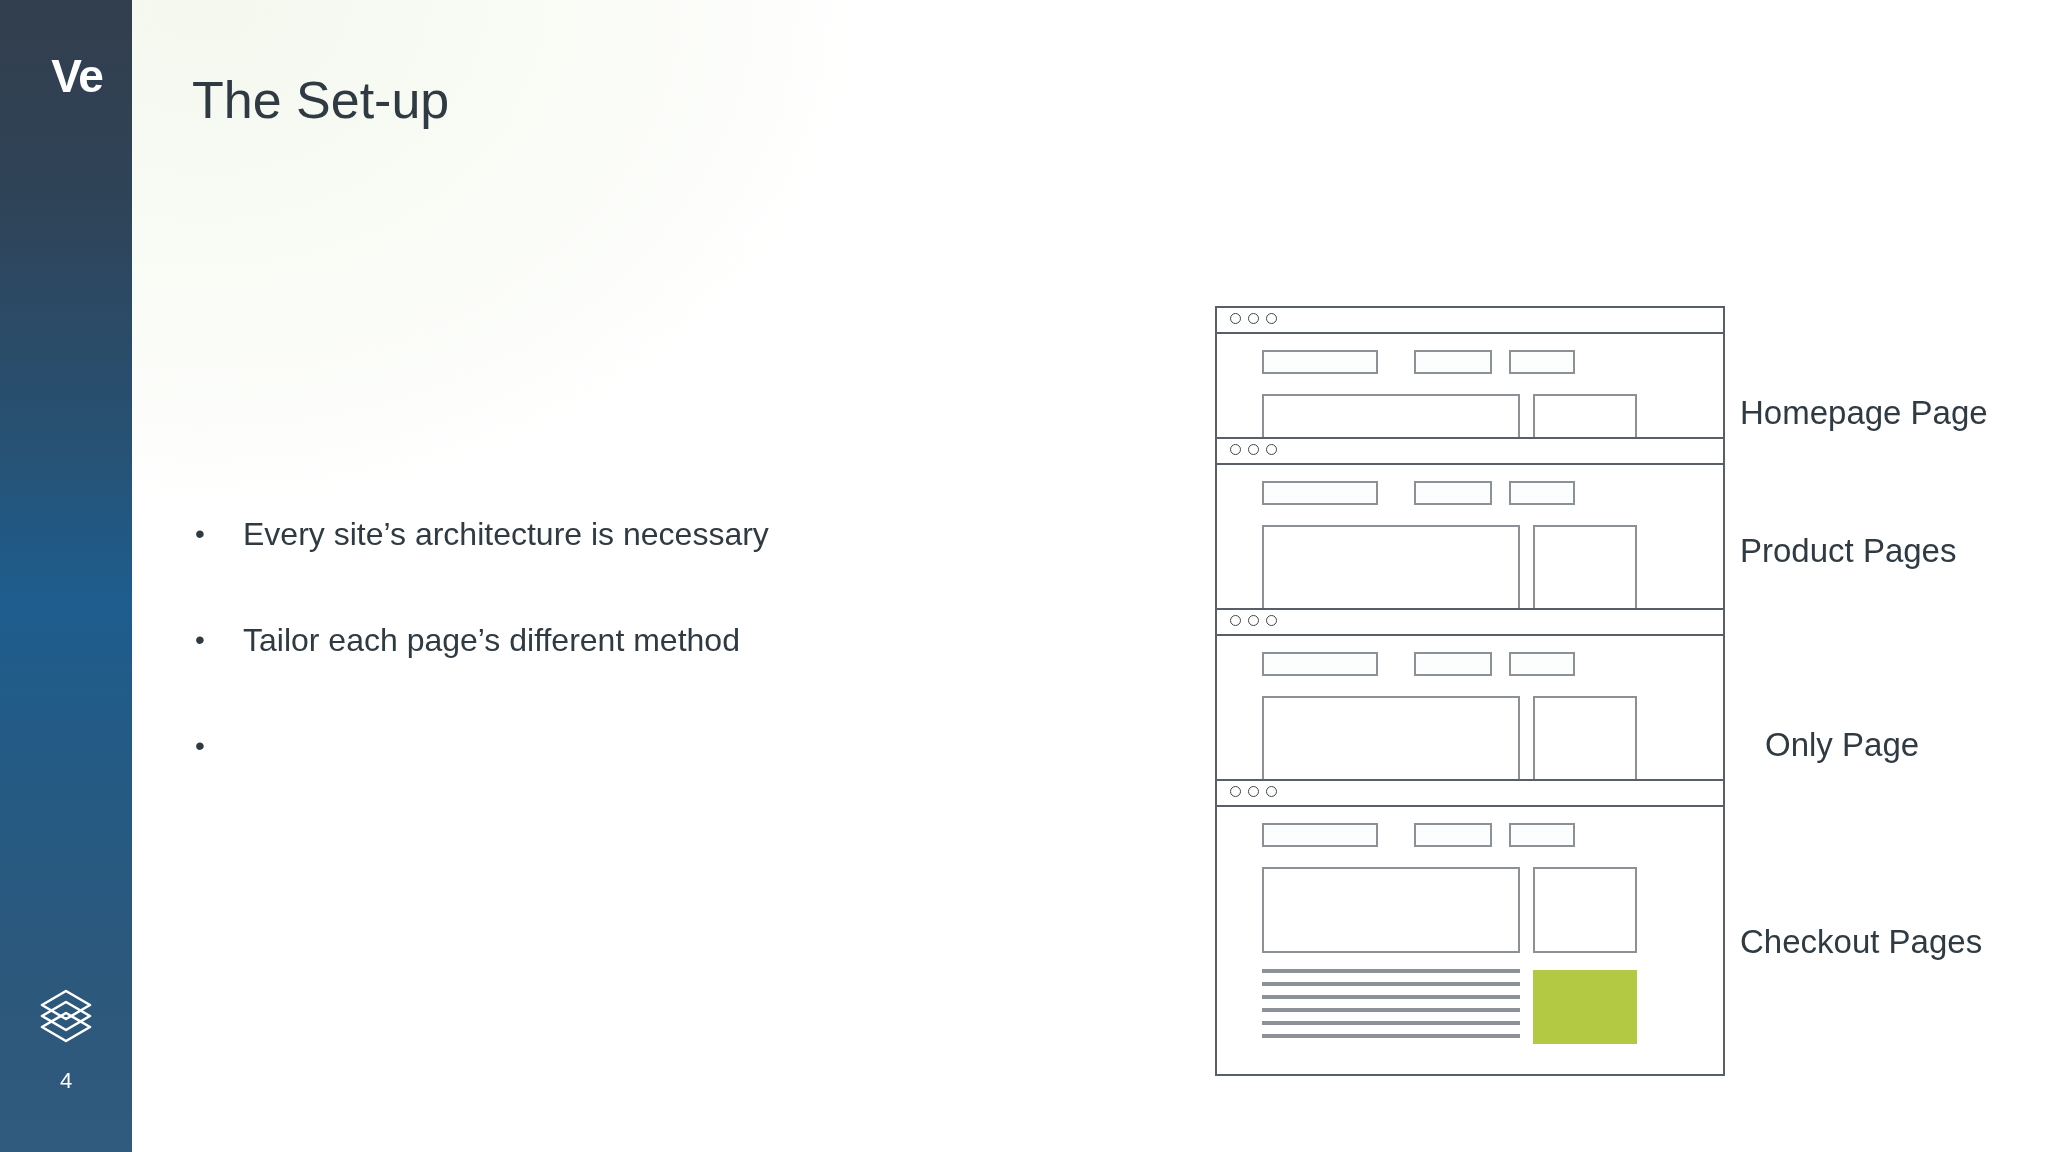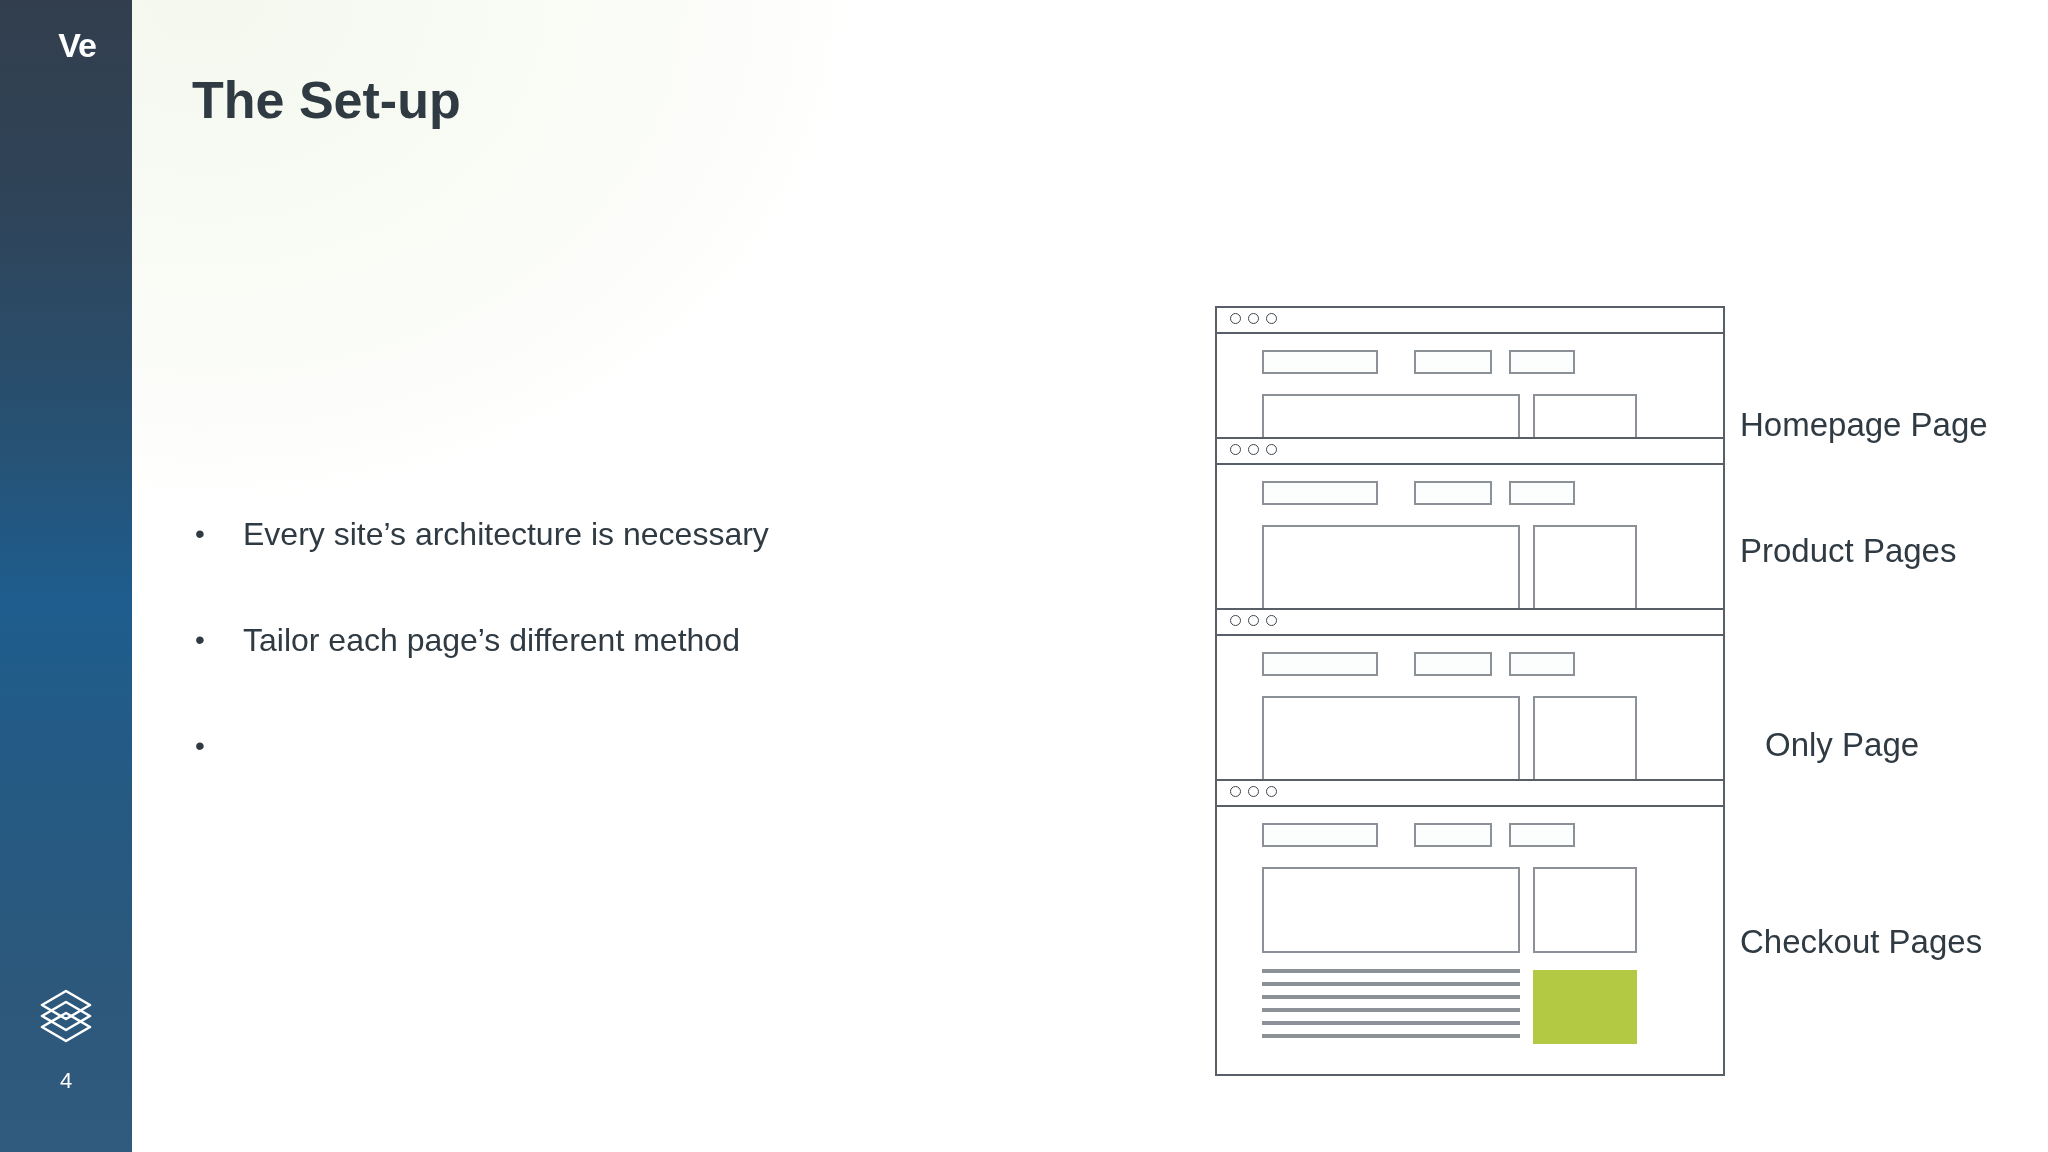--- a/index.html
+++ b/index.html
@@ -36,25 +36,25 @@
         #2f4459 18%,
         #275173 38%,
         #1e5d8e 52%,
         #255a83 68%,
         #2c587c 85%,
         #305a7e 100%);
   }
   .sidebar-logo {
     position: absolute;
     left: 0;
-    top: 28px;
+    top: 53px;
     width: 154px;
     text-align: center;
     color: #ffffff;
-    font-size: 34px;
+    font-size: 46px;
     font-weight: 700;
     letter-spacing: -1px;
     font-family: "Liberation Sans", sans-serif;
     line-height: 1;
   }
   .sidebar-mark {
     position: absolute;
     left: 50%;
     top: 985px;
     transform: translateX(-50%);
@@ -72,21 +72,21 @@
     font-weight: 400;
     line-height: 1;
   }
 
   
   .slide-title {
     position: absolute;
     left: 192px;
     top: 72px;
     font-size: 52px;
-    font-weight: 700;
+    font-weight: 400;
     color: #2f3a42;
     letter-spacing: 0px;
     line-height: 1.1;
   }
   .slide-subtitle {
     position: absolute;
     left: 211px;
     top: 192px;
     font-size: 42px;
     font-weight: 700;
@@ -235,21 +235,21 @@
 
   
   .stack-label {
     position: absolute;
     font-size: 33px;
     font-weight: 400;
     color: #2f3a42;
     white-space: nowrap;
     line-height: 1;
   }
-  .label-1 { left: 1740px; top: 396px; margin-top: 12px; }
+  .label-1 { left: 1740px; top: 396px; }
   .label-2 { left: 1740px; top: 534px; }
   .label-3 { left: 1765px; top: 728px; }
   .label-4 { left: 1740px; top: 925px; }
 </style>
 </head>
 <body>
 
 <div class="slide">
 
   <div class="sidebar">

